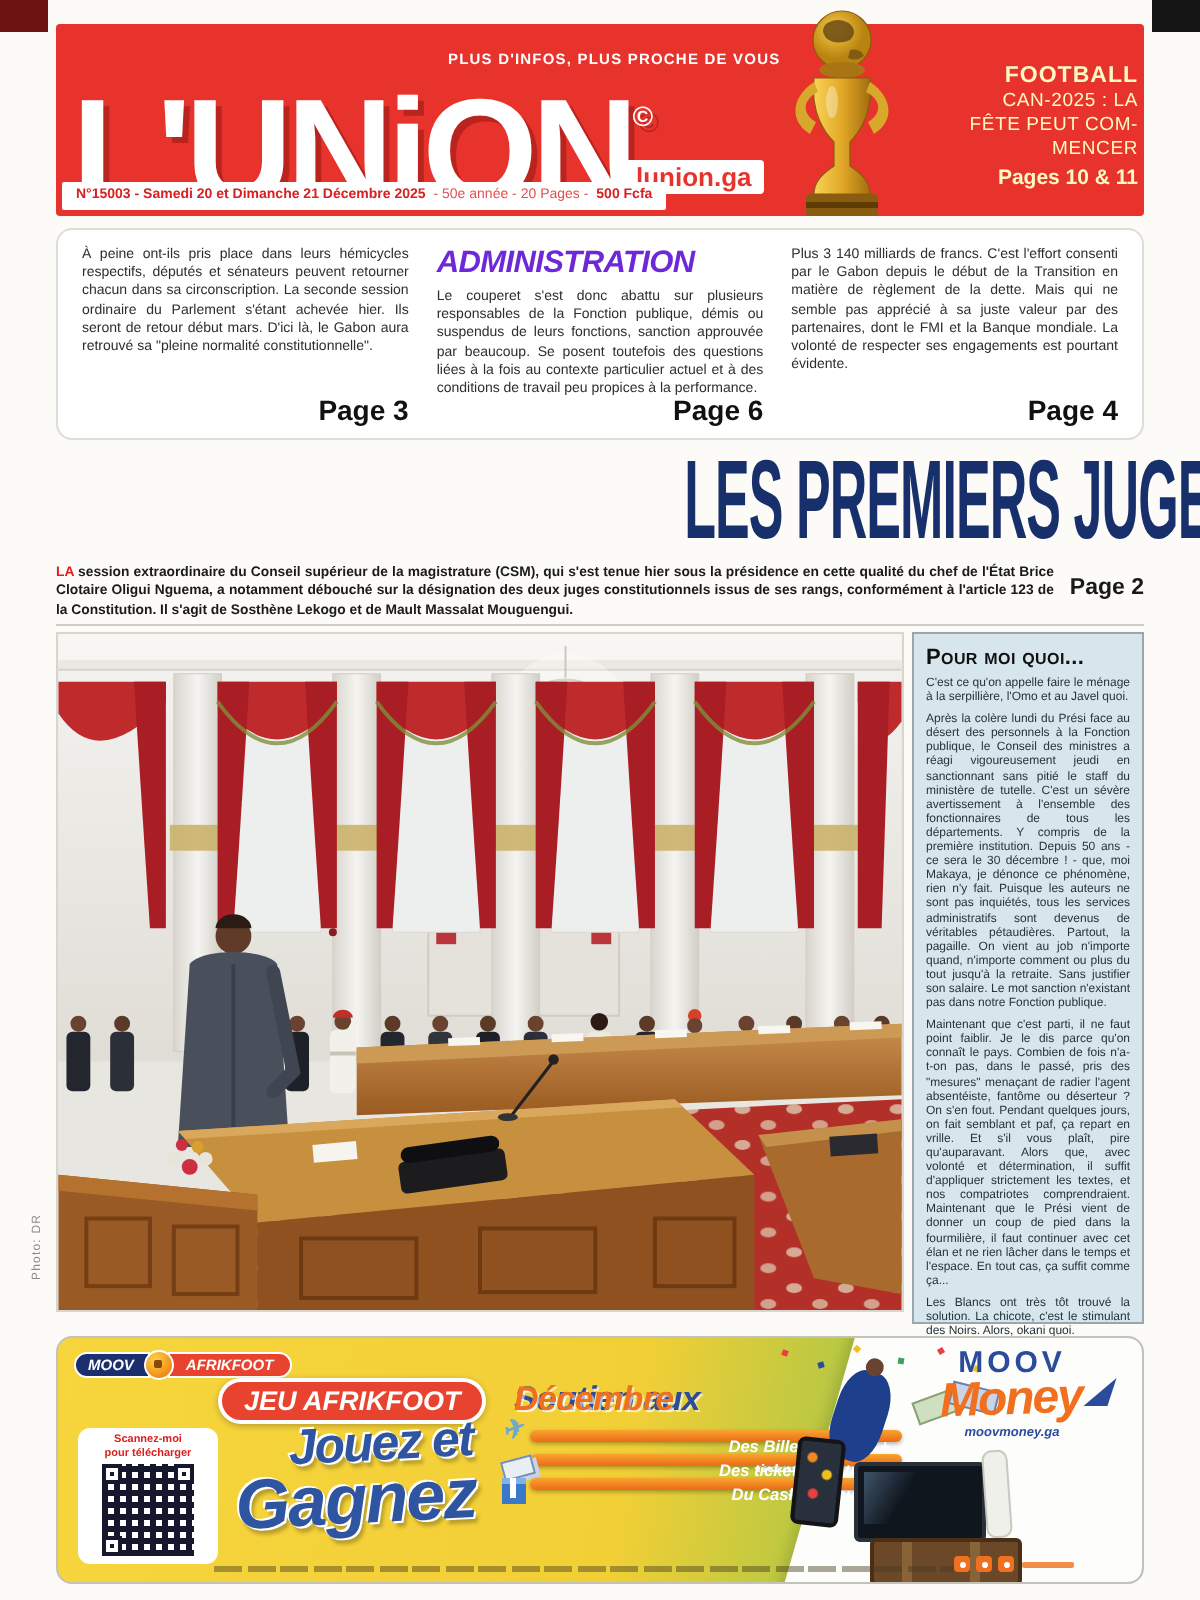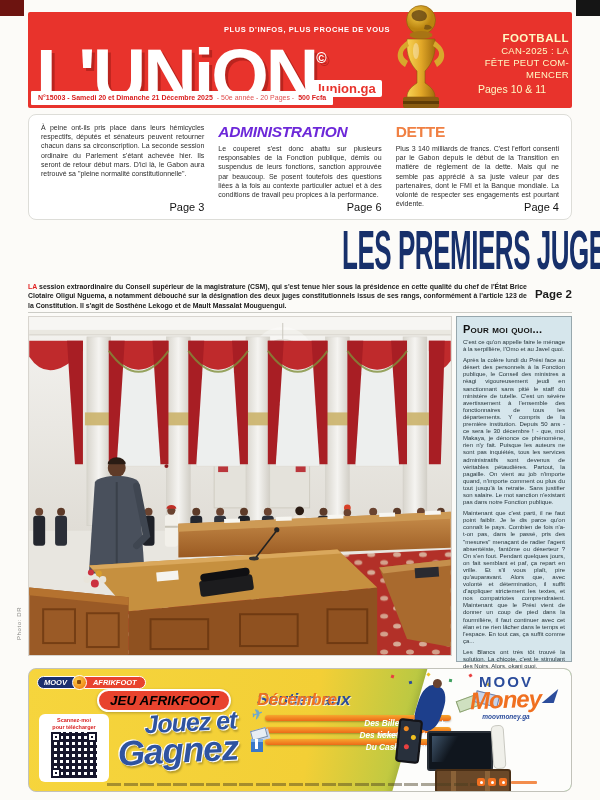--- a/index.html
+++ b/index.html
@@ -16,29 +16,29 @@
   .logo-reg{font-size:14px;vertical-align:38px;letter-spacing:0;}
   .tagline{position:absolute;left:196px;top:13px;color:#fff;font-weight:bold;font-size:7.5px;letter-spacing:.6px;}
   .site-box{position:absolute;left:284px;top:68px;background:#fff;color:#e8332c;font-weight:bold;font-size:13px;padding:0 6px;line-height:17px;border-radius:2px;}
   .issue-strip{position:absolute;left:3px;bottom:3px;background:#fff;height:14px;line-height:14px;padding:0 7px;font-size:7px;color:#d92020;white-space:nowrap;border-radius:1px;}
   .issue-strip b{font-weight:bold;}
   .issue-strip .mid{color:#e05050;font-weight:normal;margin:0 2px;}
   .trophy{position:absolute;left:352px;top:-9px;width:82px;height:112px;}
   .fb{position:absolute;right:3px;top:20px;width:114px;text-align:right;color:#fef9c3;}
   .fb-kicker{font-weight:bold;font-size:11.5px;letter-spacing:.5px;}
   .fb-line{font-size:9.5px;margin-top:1px;letter-spacing:.3px;}
-  .fb-pages{font-weight:normal;font-size:10.5px;margin-top:3px;text-align:center;}
+  .fb-pages{font-weight:bold;font-size:10.5px;margin-top:3px;}
 
   
   .briefs-box{left:28px;top:114px;width:544px;height:106px;border:1px solid #ddddd8;border-radius:8px;background:#fff;box-sizing:border-box;padding:8px 12px 4px 12px;display:flex;gap:14px;}
   .brief{flex:1;position:relative;}
   .brief h2{margin:0 0 3px 0;font-size:15.5px;letter-spacing:-.3px;font-weight:bold;}
   .b0 h2{color:#e8334b;} .b1 h2{color:#6d28d9;font-style:italic;} .b2 h2{color:#f08043;}
   .brief p{margin:0;font-size:7px;line-height:9.2px;text-align:justify;color:#2d2d2d;}
-  .brief .pg{position:absolute;right:0;bottom:2px;font-weight:normal;font-size:11px;color:#111;}
+  .brief .pg{position:absolute;right:0;bottom:2px;font-weight:bold;font-size:14px;color:#111;}
 
   
   .headline-wrap{left:28px;top:224px;width:544px;text-align:center;white-space:nowrap;}
   .headline-wrap h1{display:inline-block;margin:0;font-size:56px;line-height:52px;font-weight:bold;letter-spacing:-1px;color:#17306b;transform-origin:center;}
   .standfirst{left:28px;top:282px;width:544px;font-size:6.9px;line-height:9.3px;font-weight:bold;color:#1a1a1a;text-align:justify;}
   .standfirst .lead{color:#e02020;}
   .standfirst .pg2{float:right;font-size:11.5px;font-weight:bold;margin:8px 0 0 8px;}
   .rule{left:28px;top:312px;width:544px;border-top:1px solid #ccccc6;}
 
   
@@ -54,21 +54,21 @@
 
   
   .ad{left:28px;top:668px;width:544px;height:124px;border:1px solid #c2c2ba;border-radius:8px;box-sizing:border-box;overflow:hidden;background:linear-gradient(100deg,#f6d53d 0%,#f3cf36 52%,#b8c843 70%,#6fae4c 88%,#58a047 100%);}
   .ad *{position:absolute;}
   .white-panel{right:-58px;top:-28px;width:220px;height:215px;background:#fdfdfb;transform:rotate(16deg);box-shadow:-3px 0 6px rgba(0,0,0,.12);z-index:1;}
   .badge{left:8px;top:6px;display:flex;align-items:center;z-index:2;position:absolute;}
   .badge .mv{position:static;background:#1b2f6e;color:#fff;font-style:italic;font-weight:bold;font-size:7.5px;padding:1px 7px 1px 6px;border:1px solid #fff;border-radius:8px 0 0 8px;}
   .badge .ball{position:static;width:13px;height:13px;border-radius:50%;background:radial-gradient(circle at 35% 30%,#ffd24a,#f08a18 72%);border:1px solid #fff;margin:0 -3px;z-index:3;}
   .badge .ball::after{content:"";display:block;width:4px;height:4px;background:#8a4a08;border-radius:1px;margin:4px auto;}
   .badge .af{position:static;background:#e8432e;color:#fff;font-style:italic;font-weight:bold;font-size:7.5px;padding:1px 8px;border:1px solid #fff;border-radius:0 8px 8px 0;}
-  .jeu-pill{left:68px;top:20px;background:#e8432e;color:#000000;font-style:italic;font-weight:bold;font-size:13.5px;padding:2px 11px;border:2px solid #fff;border-radius:13px;box-shadow:0 1px 3px rgba(0,0,0,.25);z-index:2;}
+  .jeu-pill{left:80px;top:20px;background:#e8432e;color:#ffffff;font-style:italic;font-weight:bold;font-size:13.5px;padding:2px 11px;border:2px solid #fff;border-radius:13px;box-shadow:0 1px 3px rgba(0,0,0,.25);z-index:2;}
   .soutien{left:228px;top:21px;font-style:italic;font-weight:bold;font-size:17px;letter-spacing:-.3px;text-shadow:1px 1px 0 rgba(255,255,255,.6);z-index:2;white-space:nowrap;}
   .soutien .s1{color:#2b4c9b;} .soutien .s2{color:#f07020;}
   .qr-box{left:10px;top:45px;width:66px;background:#fff;border-radius:6px;padding:3px 2px;z-index:2;}
   .qr-box .ql{position:static;display:block;text-align:center;font-size:5.5px;line-height:6.5px;color:#d82020;font-weight:bold;}
   .qr{position:static;display:block;width:46px;height:46px;margin:2px auto 1px auto;background:
       repeating-linear-gradient(0deg,#16162c 0 3px,transparent 3px 6px),
       repeating-linear-gradient(90deg,#16162c 0 3px,transparent 3px 6px);position:relative;}
   .qc{width:10px;height:10px;background:#fff;border:2px solid #16162c;box-sizing:border-box;}
   .qc::after{content:"";position:absolute;left:2px;top:2px;width:2px;height:2px;background:#16162c;}
   .qc1{left:0;top:0;} .qc2{right:0;top:0;} .qc3{left:0;bottom:0;}
@@ -158,21 +158,20 @@
   <article class="brief b0">
     <p>À peine ont-ils pris place dans leurs hémicycles respectifs, députés et sénateurs peuvent retourner chacun dans sa circonscription. La seconde session ordinaire du Parlement s'étant achevée hier. Ils seront de retour début mars. D'ici là, le Gabon aura retrouvé sa "pleine normalité constitutionnelle".</p>
     <div class="pg">Page 3</div>
   </article>
   <article class="brief b1">
     <h2>ADMINISTRATION</h2>
     <p>Le couperet s'est donc abattu sur plusieurs responsables de la Fonction publique, démis ou suspendus de leurs fonctions, sanction approuvée par beaucoup. Se posent toutefois des questions liées à la fois au contexte particulier actuel et à des conditions de travail peu propices à la performance.</p>
     <div class="pg">Page 6</div>
   </article>
   <article class="brief b2">
-    <h2>DETTE</h2>
     <p>Plus 3 140 milliards de francs. C'est l'effort consenti par le Gabon depuis le début de la Transition en matière de règlement de la dette. Mais qui ne semble pas apprécié à sa juste valeur par des partenaires, dont le FMI et la Banque mondiale. La volonté de respecter ses engagements est pourtant évidente.</p>
     <div class="pg">Page 4</div>
   </article>
 </section>
 
 <div class="abs headline-wrap">
   <h1 id="main-headline" style="transform: scaleX(0.464164);">LES PREMIERS JUGES CONSTITUTIONNELS</h1>
 </div>
 <div class="abs standfirst">
   <span class="pg2">Page 2</span>

